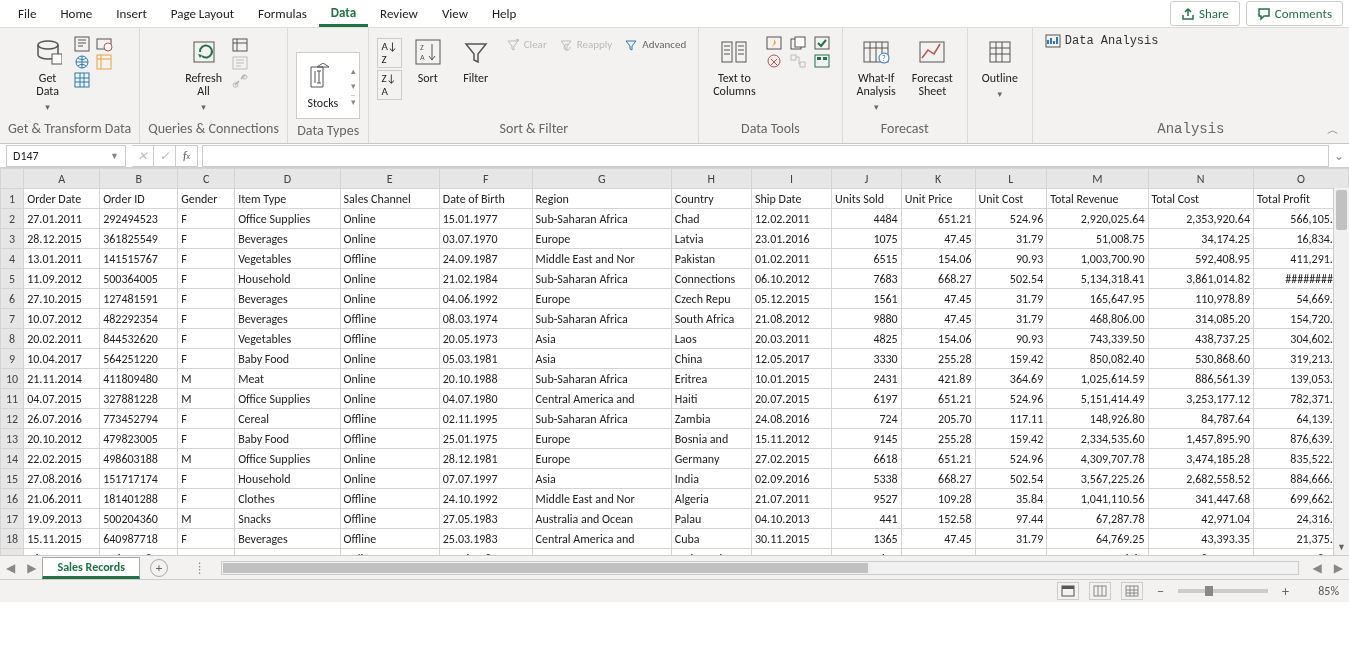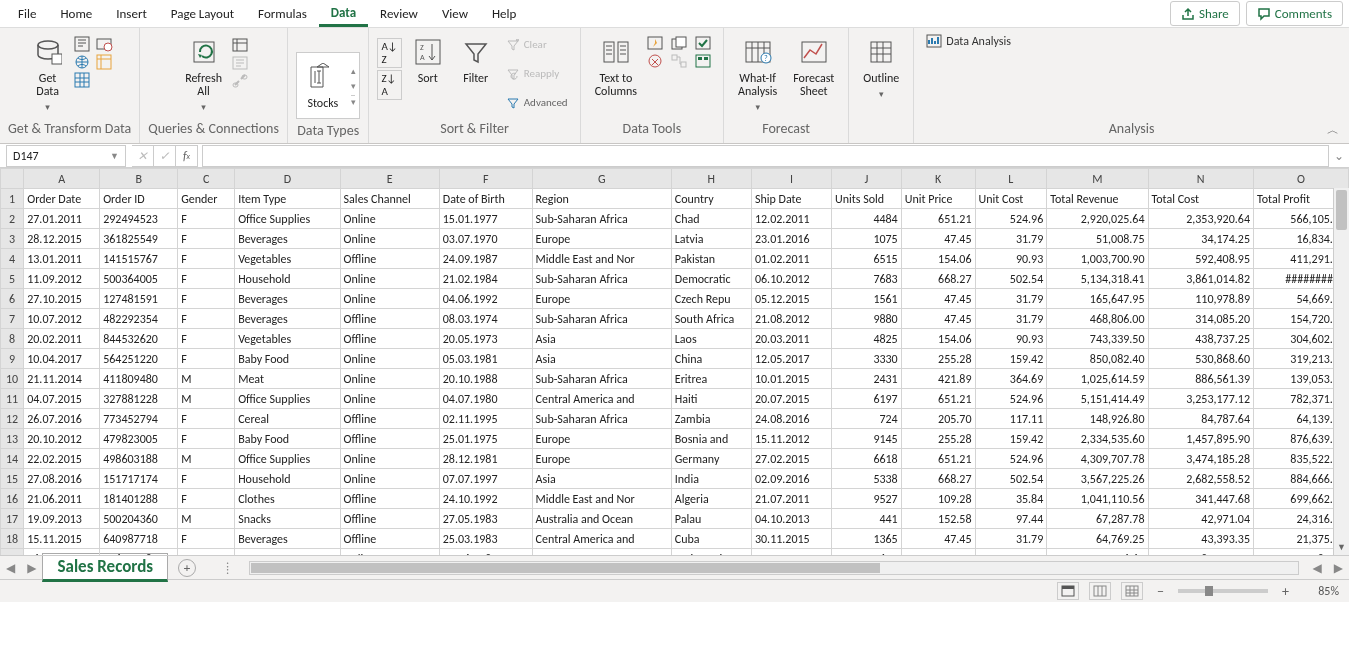--- a/index.html
+++ b/index.html
@@ -39,21 +39,21 @@
 table.grid td.rowhdr { background:#e6e6e6; text-align:center; width:22px; color:#444; }
 .corner { background:#e6e6e6; width:22px; }
 .num { text-align:right; }
 .vscroll { position:absolute; right:0; top:20px; bottom:0; width:16px; background:#f0f0f0; border-left:1px solid #ccc; }
 .vscroll .thumb { position:absolute; left:2px; right:2px; top:2px; height:40px; background:#c1c1c1; border-radius:2px; }
 .vscroll .arr { position:absolute; left:0; right:0; height:14px; text-align:center; font-size:9px; color:#666; }
 
 
 .sheet-row { display:flex; align-items:center; height:24px; background:#f3f2f1; border-bottom:1px solid #ccc; }
 .sheet-nav { padding:0 6px; color:#888; cursor:pointer; }
-.sheet-tab { padding:2px 14px; font-size:17px; cursor:pointer; }
+.sheet-tab { padding:2px 14px; font-size:12px; cursor:pointer; }
 .sheet-tab.active { background:#fff; border:1px solid #aaa; border-bottom:3px solid #217346; color:#217346; font-weight:600; }
 .new-sheet { width:18px; height:18px; border:1px solid #aaa; border-radius:50%; display:flex; align-items:center; justify-content:center; margin-left:10px; font-size:13px; color:#666; cursor:pointer; }
 .hscroll { flex:1; height:14px; margin:0 8px 0 20px; background:#f0f0f0; border:1px solid #ccc; position:relative; }
 .hscroll .thumb { position:absolute; top:1px; bottom:1px; left:1px; width:60%; background:#c1c1c1; }
 
 
 .status-bar { display:flex; align-items:center; justify-content:flex-end; height:22px; padding:0 10px; gap:10px; background:#f3f2f1; font-size:12px; color:#555; }
 .view-btn { width:22px; height:18px; border:1px solid #ccc; display:flex; align-items:center; justify-content:center; cursor:pointer; }
 .zoom-slider { width:90px; height:4px; background:#ccc; position:relative; }
 .zoom-slider .zthumb { position:absolute; top:-3px; left:30%; width:8px; height:10px; background:#888; }
@@ -223,21 +223,21 @@
         <span>Sort</span>
       </div>
       <div class="btn-big">
         <span class="icon-box">
             <svg width="28" height="28">
               <path d="M4 6h20l-8 10v8l-4-2v-6z" fill="none" stroke="#555" stroke-width="1.5"></path>
             </svg>
           </span>
         <span>Filter</span>
       </div>
-      <div style="display:flex;flex-direction:column;gap:12px;padding-top:4px;">
+      <div style="display:flex;flex-direction:row;gap:4px;padding-top:4px;">
         <div class="btn-small" style="color:#bbb;">
             <svg width="14" height="12">
               <path d="M2 2h10l-4 5v4l-2-1v-3z" fill="none" stroke="#bbb"></path>
               <path d="M10 2l3-2m0 2l-3-2" stroke="#bbb"></path>
             </svg>
             <span>Clear</span>
           </div>
         <div class="btn-small" style="color:#bbb;">
             <svg width="14" height="12">
               <path d="M2 2h10l-4 5v4l-2-1v-3z" fill="none" stroke="#bbb"></path>
@@ -349,21 +349,21 @@
             <rect x="4" y="4" width="20" height="20" fill="none" stroke="#555"></rect>
             <path d="M4 10h20M4 16h20M10 4v20M16 4v20" stroke="#555"></path>
           </svg>
         </span>
       <span>Outline</span>
       <span style="font-size:9px;color:#666;">▾</span>
     </div>
     <div class="ribbon-group-label">&nbsp;</div>
   </div>
 
-  <div class="ribbon-group" style="flex:1;border-right:none;">
+  <div class="ribbon-group" style="flex:1;border-right:none;font-family:Liberation Mono, monospace;">
     <div class="btn-small" style="align-self:flex-start;font-size:12px;color:#333;">
       <svg width="16" height="14">
           <rect x="1" y="1" width="14" height="12" fill="none" stroke="#555"></rect>
           <path d="M3 10V6M6 10V4M9 10V7M12 10V3" stroke="#2a7ab0" stroke-width="2"></path>
         </svg>
       <span>Data Analysis</span>
     </div>
     <div class="ribbon-group-label">Analysis</div>
     <span class="collapse-ribbon">︿</span>
   </div>
@@ -481,21 +481,21 @@
         </tr>
         <tr>
           <td class="rowhdr">5</td>
           <td class="cA">11.09.2012</td>
           <td class="cB">500364005</td>
           <td class="cC">F</td>
           <td class="cD">Household</td>
           <td class="cE">Online</td>
           <td class="cF">21.02.1984</td>
           <td class="cG">Sub-Saharan Africa</td>
-          <td class="cH">Democratic</td>
+          <td class="cH">Connections</td>
           <td class="cI">06.10.2012</td>
           <td class="cJ num">7683</td>
           <td class="cK num">668.27</td>
           <td class="cL num">502.54</td>
           <td class="cM num">5,134,318.41</td>
           <td class="cN num">3,861,014.82</td>
           <td class="cO num">##########</td>
         </tr>
         <tr>
           <td class="rowhdr">6</td>

